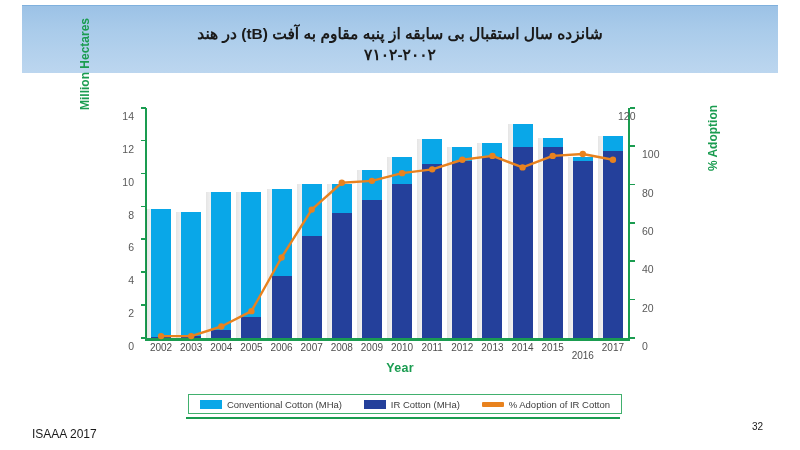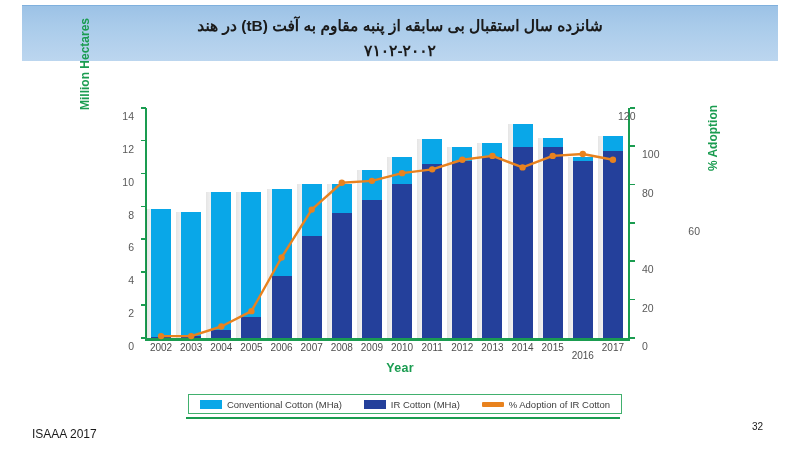--- a/index.html
+++ b/index.html
@@ -3,24 +3,24 @@
 <meta charset="utf-8">
 <style>
   html,body{margin:0;padding:0;}
   body{
     width:800px;height:450px;background:#ffffff;
     font-family:"Liberation Sans", sans-serif;
     overflow:hidden;position:relative;
   }
   
   #title-banner{
-    position:absolute;left:22px;top:5px;width:756px;height:56px;
+    position:absolute;left:22px;top:5px;width:756px;height:68px;
     background:linear-gradient(180deg,#9cc2e6 0%,#a9cbea 35%,#bcd6ef 100%);
     border-top:1px solid #7fb0dd;
-    display:flex;flex-direction:column;align-items:center;justify-content:space-between;
+    display:flex;flex-direction:column;align-items:center;justify-content:center;
     padding-top:9px;box-sizing:border-box;
   }
   .title-line{
     direction:rtl;unicode-bidi:bidi-override;
     font-size:15.5px;font-weight:bold;color:#1a1a1a;
     line-height:21px;text-align:center;white-space:nowrap;
   }
   
   #chart{
     position:absolute;left:0;top:78px;width:800px;height:340px;
@@ -125,21 +125,21 @@
       <div class="ytick-label" style="left: 104px; top: 24px;">14</div>
     </div>
   <div id="ytick-right-group">
       <div class="tick right" style="left: 630px; top: 259px;"></div>
       <div class="ytick-label right" style="left: 642px; top: 254px;">0</div>
       <div class="tick right" style="left: 630px; top: 220.667px;"></div>
       <div class="ytick-label right" style="left: 642px; top: 215.667px;">20</div>
       <div class="tick right" style="left: 630px; top: 182.333px;"></div>
       <div class="ytick-label right" style="left: 642px; top: 177.333px;">40</div>
       <div class="tick right" style="left: 630px; top: 144px;"></div>
-      <div class="ytick-label right" style="left: 670px; top: 139px; text-align: right;">60</div>
+      <div class="ytick-label right" style="left: 642px; top: 139px;">60</div>
       <div class="tick right" style="left: 630px; top: 105.667px;"></div>
       <div class="ytick-label right" style="left: 642px; top: 100.667px;">80</div>
       <div class="tick right" style="left: 630px; top: 67.3333px;"></div>
       <div class="ytick-label right" style="left: 642px; top: 62.3333px;">100</div>
       <div class="tick right" style="left: 630px; top: 29px;"></div>
       <div class="ytick-label right" style="left: 618px; top: 24px;">120</div>
     </div>
 
   <div id="bars-group">
       <div class="bar-shadow" style="left: 146.062px; top: 131.036px; height: 128.964px;"></div>

